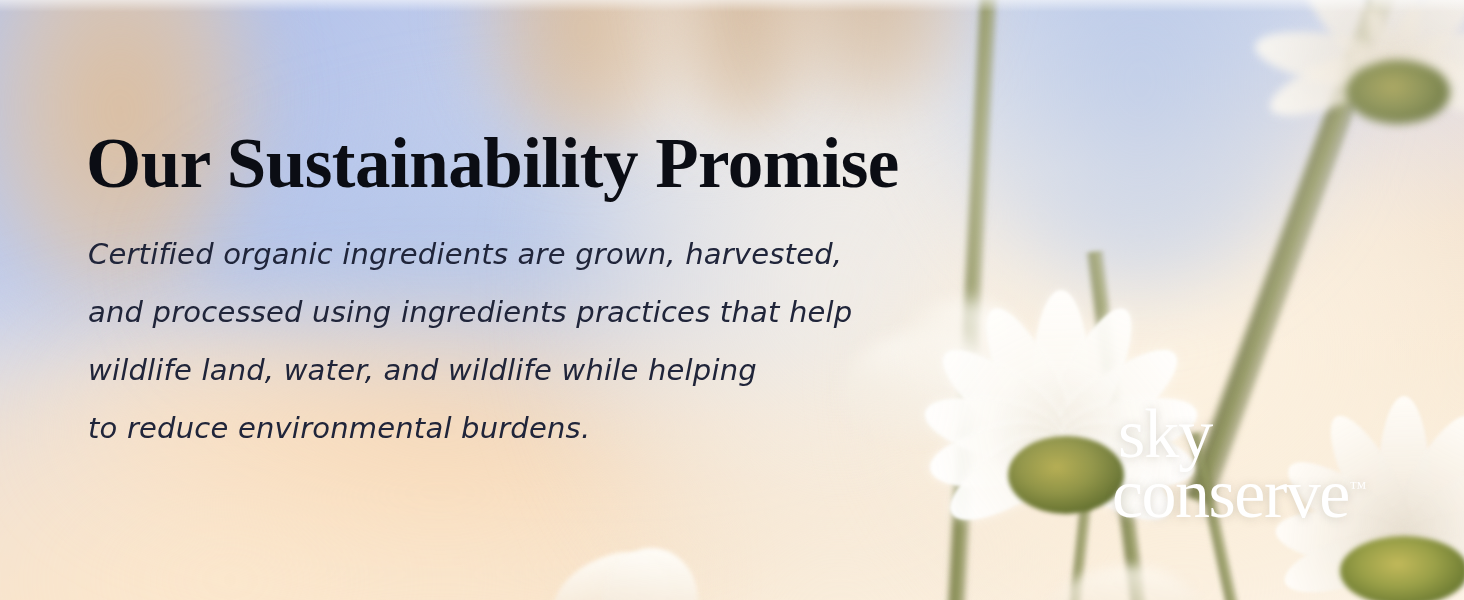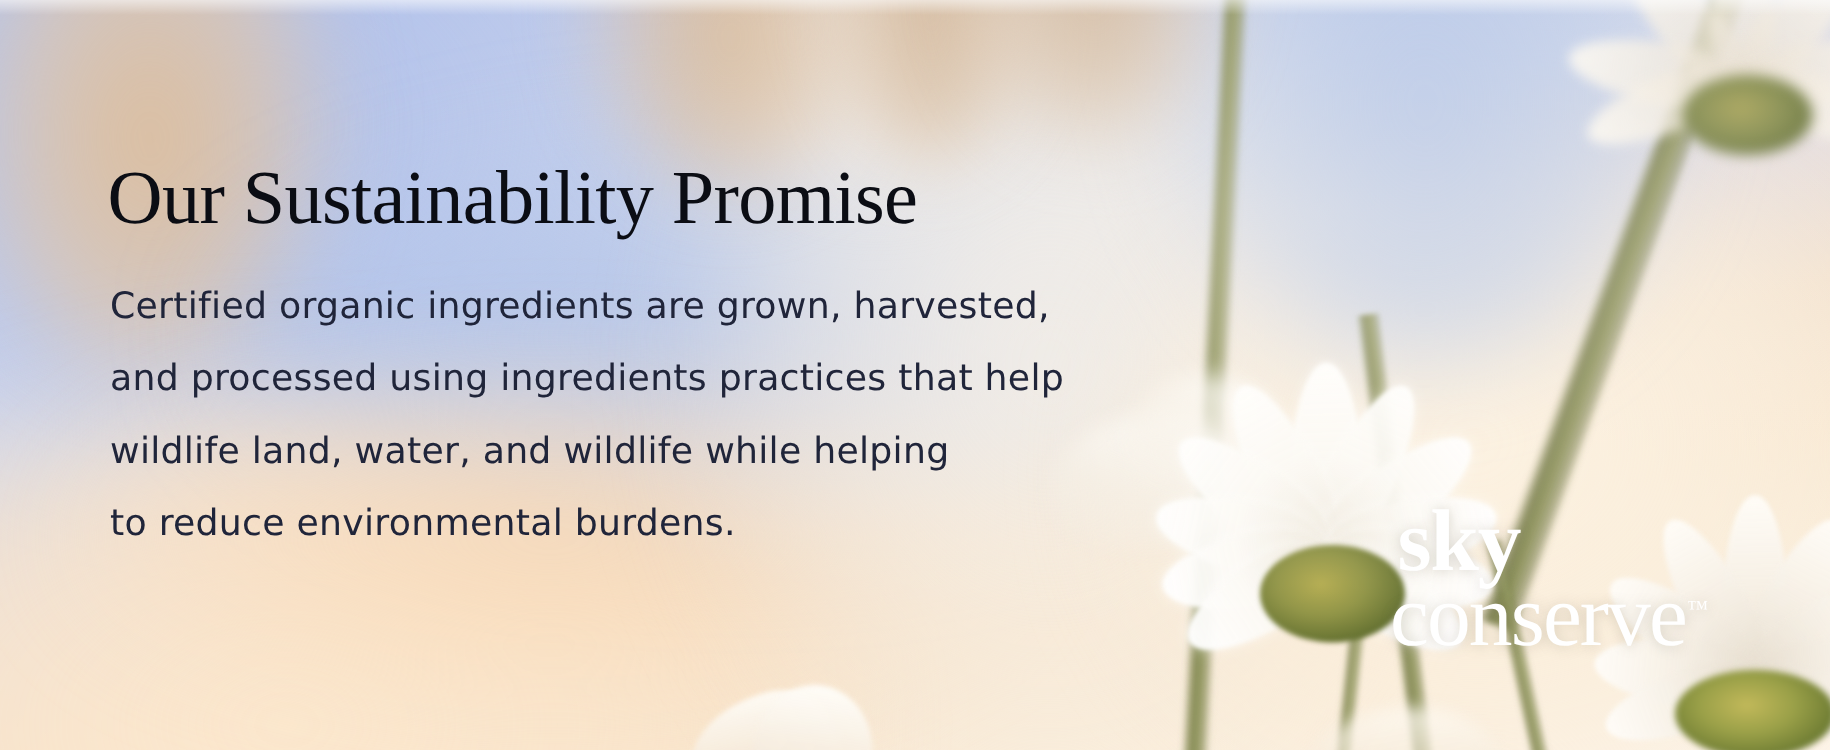--- a/index.html
+++ b/index.html
@@ -273,53 +273,53 @@
   .copy {
     position: absolute;
     left: 86px;
     top: 128px;
     width: 900px;
     z-index: 6;
   }
   .headline {
     margin: 0;
     font-family: "Liberation Serif", "DejaVu Serif", serif;
-    font-weight: 400;
-    font-size: 61px;
+    font-weight: 700;
+    font-size: 71px;
     line-height: 1.0;
     letter-spacing: -0.5px;
     color: #0b0d14;
     white-space: nowrap;
   }
   .body-copy {
     margin: 26px 0 0 2px;
     font-family: "DejaVu Sans", "Liberation Sans", sans-serif;
     font-size: 29px;
     line-height: 58px;
     font-weight: 400;
     letter-spacing: 0.2px;
     color: #20253a;
   }
-  .body-copy .ln { display: block; white-space: nowrap; }
+  .body-copy .ln { display: block; white-space: nowrap; font-style: italic; }
 
   
   .logo {
     position: absolute;
     left: 1112px;
     top: 404px;
     z-index: 7;
     font-family: "Liberation Serif", "DejaVu Serif", serif;
     color: #ffffff;
     line-height: 0.86;
     text-shadow: 0 1px 10px rgba(120,110,90,.28);
   }
   .logo-line1 {
     display: block;
     font-size: 70px;
-    font-weight: 700;
+    font-weight: 400;
     letter-spacing: -1px;
     margin-left: 6px;
   }
   .logo-line2 {
     display: block;
     font-size: 70px;
     font-weight: 400;
     letter-spacing: -1.5px;
     position: relative;
   }

